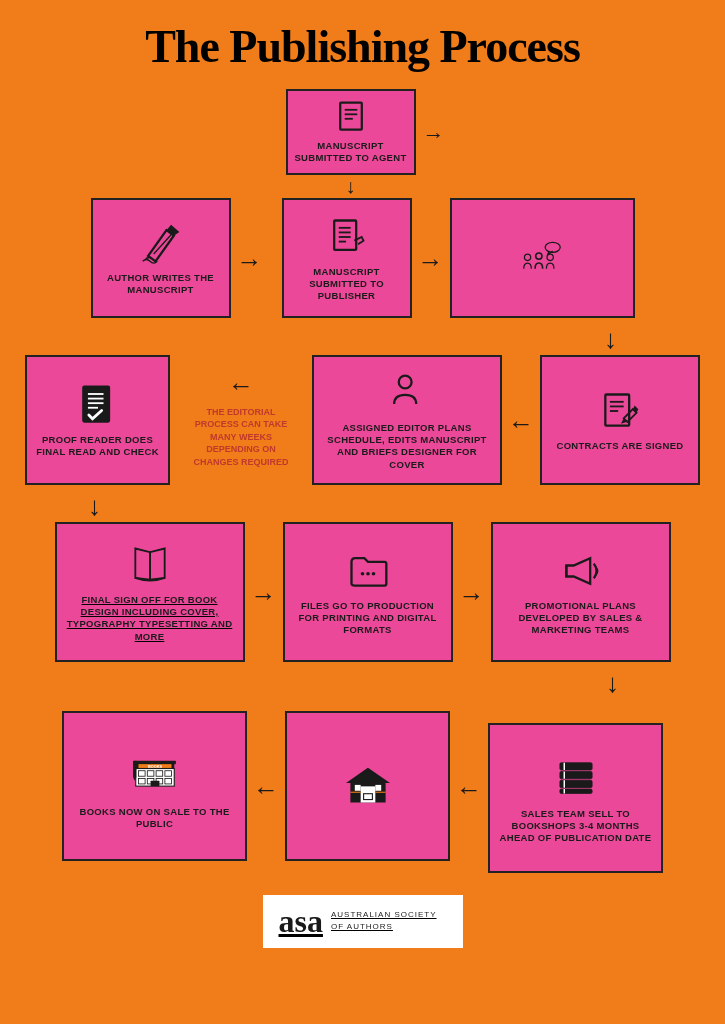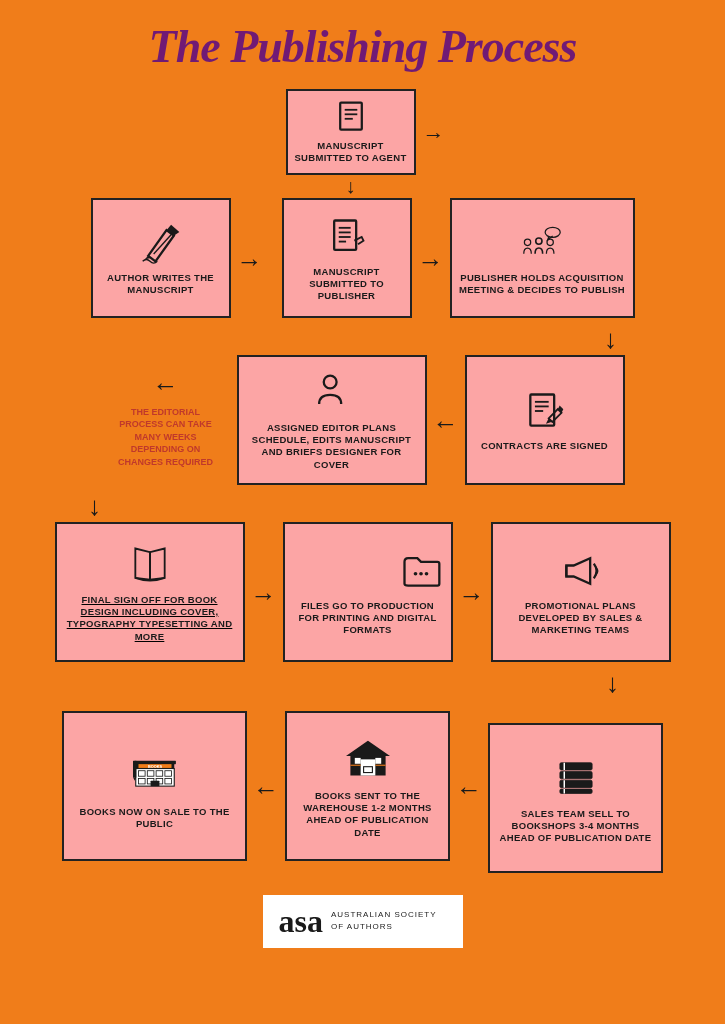--- a/index.html
+++ b/index.html
@@ -9,36 +9,35 @@
       background-color: #F07D1A;
       font-family: Arial, sans-serif;
       display: flex;
       flex-direction: column;
       align-items: center;
       padding: 20px 18px 15px;
     }
     h1 {
       font-size: 46px;
       font-weight: 900;
-      color: #701a75;
+      color: #000000;
       text-align: center;
       margin-bottom: 16px;
       font-family: Georgia, serif;
       letter-spacing: -1px;
-      font-style: italic;
     }
     .row {
       display: flex;
       align-items: center;
       justify-content: center;
       gap: 6px;
       margin-bottom: 6px;
     }
     .box {
-      background: #fca5a5;
+      background: #ec4899;
       border: 2px solid #222;
       display: flex;
       flex-direction: column;
       align-items: center;
       justify-content: center;
       padding: 8px 6px;
       text-align: center;
     }
     .box-sm {
       width: 130px;
@@ -199,32 +198,45 @@
           <circle cx="12" cy="24" r="5" stroke="#1a1a1a" stroke-width="2"></circle>
           <path d="M6 42 Q6 33 12 33 Q18 33 18 42" stroke="#1a1a1a" stroke-width="2" fill="none"></path>
 
           <circle cx="30" cy="22" r="5" stroke="#1a1a1a" stroke-width="2.5"></circle>
           <path d="M24 42 Q24 33 30 33 Q36 33 36 42" stroke="#1a1a1a" stroke-width="2.5" fill="none"></path>
 
           <circle cx="48" cy="24" r="5" stroke="#1a1a1a" stroke-width="2"></circle>
           <path d="M42 42 Q42 33 48 33 Q54 33 54 42" stroke="#1a1a1a" stroke-width="2" fill="none"></path>
         </svg>
       </div>
-      <div class="box-label">PUBLISHER HOLDS ACQUISITION MEETING &amp; DECIDES TO PUBLISH</div>
     </div>
   </div>
 </div>
 
 <div style="width:100%; display:flex; justify-content:flex-end; padding-right:90px;">
   <span style="font-size:26px; color:#1a1a1a;">↓</span>
 </div>
 
 <div class="row-section section-block">
   <div class="row">
 
+    <div class="box" style="width:145px; min-height:130px;">
+      <div class="icon-wrap">
+        <svg viewBox="0 0 48 48" fill="none" xmlns="http://www.w3.org/2000/svg">
+          <rect x="8" y="4" width="28" height="38" rx="1" stroke="#1a1a1a" stroke-width="2.5" fill="#1a1a1a"></rect>
+          <line x1="13" y1="12" x2="30" y2="12" stroke="white" stroke-width="2"></line>
+          <line x1="13" y1="17" x2="30" y2="17" stroke="white" stroke-width="2"></line>
+          <line x1="13" y1="22" x2="30" y2="22" stroke="white" stroke-width="2"></line>
+          <line x1="13" y1="27" x2="24" y2="27" stroke="white" stroke-width="2"></line>
+
+          <path d="M14 35 L18 39 L28 30" stroke="white" stroke-width="3" fill="none" stroke-linecap="round"></path>
+        </svg>
+      </div>
+      <div class="box-label">PROOF READER DOES FINAL READ AND CHECK</div>
+    </div>
 
     <div style="display:flex; flex-direction:column; align-items:center; gap:4px; width:130px;">
       <div class="arrow-left">←</div>
       <div class="editorial-note">THE EDITORIAL PROCESS CAN TAKE MANY WEEKS DEPENDING ON CHANGES REQUIRED</div>
     </div>
 
     <div class="box" style="width:190px; min-height:130px;align-items:center;">
       <div class="icon-wrap">
         <svg viewBox="0 0 48 48" fill="none" xmlns="http://www.w3.org/2000/svg">
 
@@ -272,21 +284,21 @@
           <path d="M40 6 L24 10 L24 40 L40 38 Z" stroke="#1a1a1a" stroke-width="2" fill="none"></path>
 
           <path d="M8 38 Q24 44 40 38" stroke="#1a1a1a" stroke-width="2" fill="none"></path>
         </svg>
       </div>
       <div class="box-label">FINAL SIGN OFF FOR BOOK DESIGN INCLUDING COVER, TYPOGRAPHY TYPESETTING AND MORE</div>
     </div>
 
     <div class="arrow-h">→</div>
 
-    <div class="box" style="width:170px; min-height:140px;align-items:flex-end;">
+    <div class="box" style="width:170px; min-height:140px;">
       <div class="icon-wrap">
         <svg viewBox="0 0 48 48" fill="none" xmlns="http://www.w3.org/2000/svg">
 
           <path d="M6 14 Q6 10 10 10 L20 10 L24 14 L42 14 Q44 14 44 16 L44 38 Q44 40 42 40 L10 40 Q6 40 6 38 Z" stroke="#1a1a1a" stroke-width="2.5" fill="none"></path>
 
           <circle cx="18" cy="27" r="2" fill="#1a1a1a"></circle>
           <circle cx="24" cy="27" r="2" fill="#1a1a1a"></circle>
           <circle cx="30" cy="27" r="2" fill="#1a1a1a"></circle>
         </svg>
       </div>
@@ -362,21 +374,20 @@
 
           <rect x="12" y="26" width="8" height="8" fill="white"></rect>
           <rect x="40" y="26" width="8" height="8" fill="white"></rect>
 
           <line x1="6" y1="36" x2="20" y2="36" stroke="#f07d1a" stroke-width="1.5"></line>
           <line x1="40" y1="36" x2="54" y2="36" stroke="#f07d1a" stroke-width="1.5"></line>
 
           <rect x="24" y="38" width="12" height="8" stroke="#1a1a1a" stroke-width="1.5" fill="white"></rect>
         </svg>
       </div>
-      <div class="box-label">BOOKS SENT TO THE WAREHOUSE 1-2 MONTHS AHEAD OF PUBLICATION DATE</div>
     </div>
 
     <div class="arrow-h">←</div>
 
     <div class="box" style="width:175px; min-height:150px;margin-top:24px;">
       <div class="icon-wrap" style="width:56px; height:52px;">
         <svg viewBox="0 0 60 55" fill="none" xmlns="http://www.w3.org/2000/svg">
 
           <rect x="8" y="8" width="44" height="10" rx="2" fill="#1a1a1a" stroke="#1a1a1a" stroke-width="1"></rect>
           <rect x="8" y="20" width="44" height="10" rx="2" fill="#1a1a1a" stroke="#1a1a1a" stroke-width="1"></rect>
@@ -387,16 +398,16 @@
           <line x1="14" y1="20" x2="14" y2="30" stroke="white" stroke-width="2"></line>
           <line x1="14" y1="32" x2="14" y2="42" stroke="white" stroke-width="2"></line>
           <line x1="14" y1="44" x2="14" y2="50" stroke="white" stroke-width="2"></line>
         </svg>
       </div>
       <div class="box-label">SALES TEAM SELL TO BOOKSHOPS 3-4 MONTHS AHEAD OF PUBLICATION DATE</div>
     </div>
   </div>
 </div>
 
-<div class="footer" style="margin-top:16px;">
+<div class="footer" style="margin-top:16px;text-decoration:underline;">
   <span class="footer-asa">asa</span>
   <span class="footer-text">AUSTRALIAN SOCIETY OF AUTHORS</span>
 </div>
 
 </body></html>

